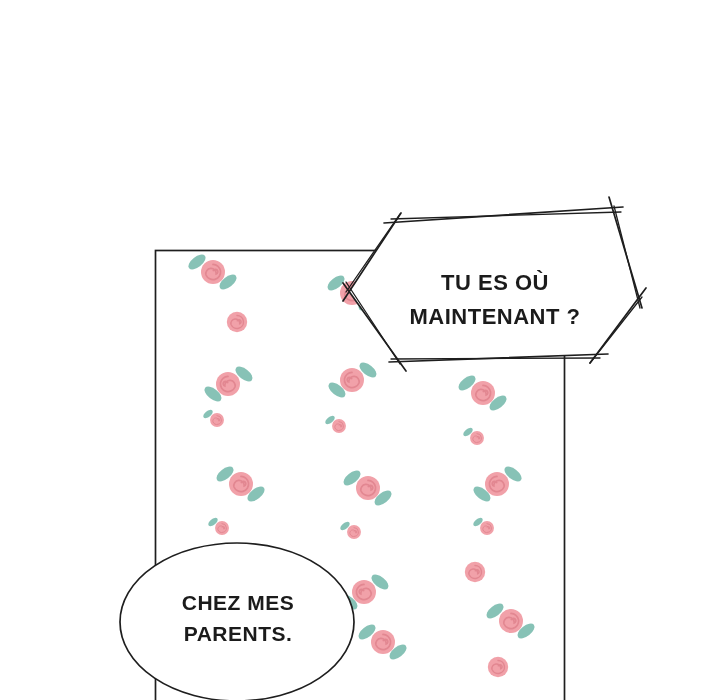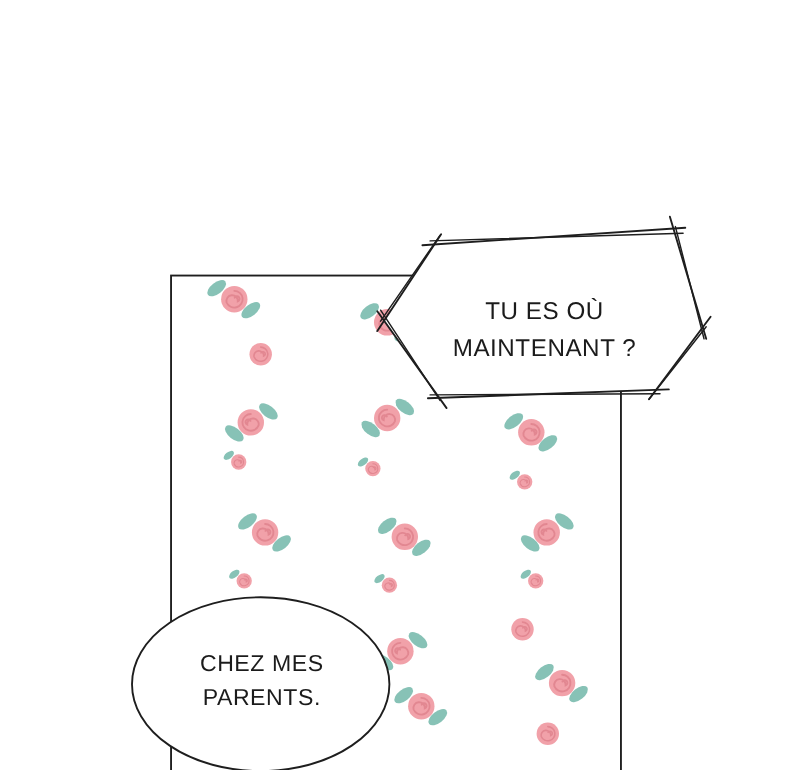--- a/index.html
+++ b/index.html
@@ -2,20 +2,21 @@
 <html style="--background: #ffffff; --outline: #1e1e1e; --rose-petal: #f1a1a9; --rose-swirl: #e28791; --leaf: #87c2b6; --text: #1b1b1b;"><head>
 <meta charset="utf-8">
 <style>
   html, body { margin: 0; padding: 0; background: #ffffff; }
   .stage {
     position: relative;
     width: 720px;
     height: 700px;
     overflow: hidden;
     background: var(--background, #ffffff);
+    font-weight: bold;
   }
   svg { display: block; }
 
   .paper { fill: #ffffff; }
 
   .panel-frame {
     fill: #ffffff;
     stroke: var(--outline, #1e1e1e);
     stroke-width: 1.7;
   }

